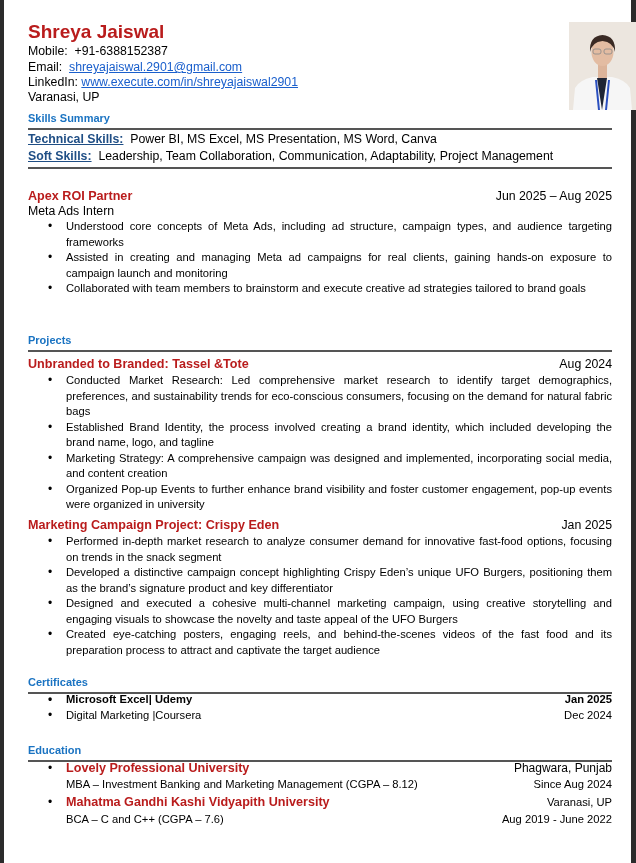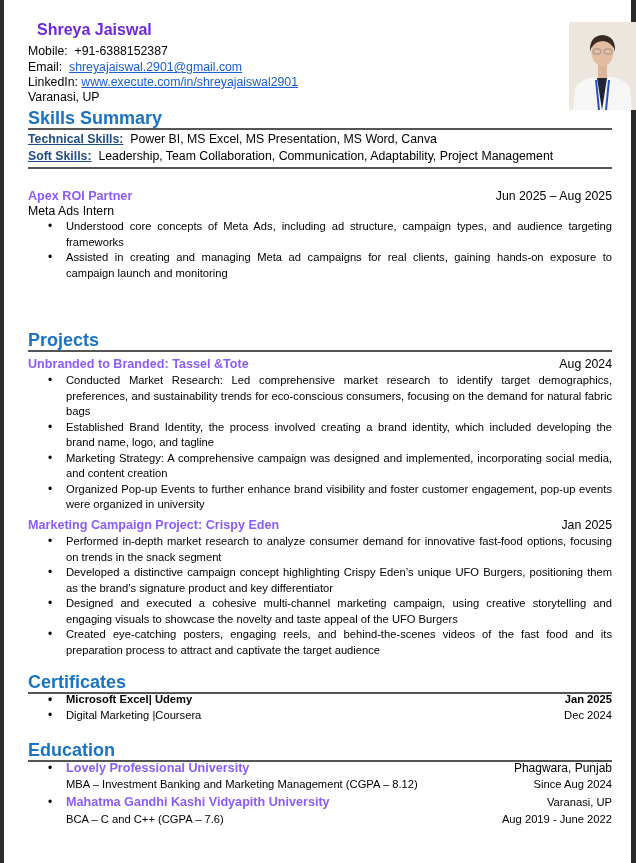--- a/index.html
+++ b/index.html
@@ -1,29 +1,29 @@
 <!DOCTYPE html>
 <html><head>
 <meta charset="utf-8">
 <style>
   html, body { margin:0; padding:0; }
   body { width:636px; height:863px; background:#2b2b2b; position:relative; overflow:hidden;
          font-family:"Liberation Sans", sans-serif; color:#000; }
   .page { position:absolute; left:4px; top:0; width:627px; height:863px; background:#fff; }
   .content { position:absolute; left:24px; top:0; width:584px; }
-  .name { position:absolute; left:0; top:21px; font-size:16px; font-weight:bold; color:#6d28d9; letter-spacing:0px;margin-left:9px; }
+  .name { position:absolute; left:0; top:21px; font-size:19px; font-weight:bold; color:#b91c1c; letter-spacing:0px; }
   .contact { position:absolute; left:0; font-size:12.3px; line-height:16px; }
   .contact a { color:#1a5fcc; text-decoration:underline; }
   .photo { position:absolute; left:541px; top:22px; width:67px; height:88px; background:#ece6df; overflow:hidden; }
   .sec { position:absolute; left:0; width:584px; }
-  .sec-title { font-size:18px; font-weight:bold; color:#1a73c2; line-height:18px; }
+  .sec-title { font-size:11px; font-weight:bold; color:#1a73c2; line-height:18px; }
   .rule { height:0; border-top:2px solid #555; margin-top:1px; }
   .line { position:absolute; left:0; width:584px; font-size:12.3px; line-height:16px; white-space:nowrap; }
   .lbl { color:#1f4e85; font-weight:bold;text-decoration:underline; }
-  .org { color:#8b5cf6; font-weight:bold; font-size:12.6px; }
+  .org { color:#b91c1c; font-weight:bold; font-size:12.6px; }
   .right { position:absolute; right:0; top:0; }
   ul.b { position:absolute; left:0; width:584px; margin:0; padding:0; list-style:none; }
   ul.b li { position:relative; padding-left:38px; font-size:11.2px; line-height:15.5px; text-align:justify; }
   ul.b li::before { content:"•"; position:absolute; left:20px; top:0; font-size:12px; }
 </style>
 </head>
 <body>
 
 <div class="page">
   <div class="content">
@@ -74,20 +74,21 @@
       <div class="rule"></div>
     </div>
     <div class="line" style="top:188px;">
       <span class="org">Apex ROI Partner</span>
       <span class="right">Jun 2025 – Aug 2025</span>
     </div>
     <div class="line" style="top:203px;">Meta Ads Intern</div>
     <ul class="b" style="top:219px;">
       <li>Understood core concepts of Meta Ads, including ad structure, campaign types, and audience targeting frameworks</li>
       <li>Assisted in creating and managing Meta ad campaigns for real clients, gaining hands-on exposure to campaign launch and monitoring</li>
+      <li>Collaborated with team members to brainstorm and execute creative ad strategies tailored to brand goals</li>
     </ul>
 
     <div class="sec" style="top:331px;">
       <div class="sec-title">Projects</div>
       <div class="rule"></div>
     </div>
     <div class="line" style="top:356px;">
       <span class="org">Unbranded to Branded: Tassel &amp;Tote</span>
       <span class="right">Aug 2024</span>
     </div>

